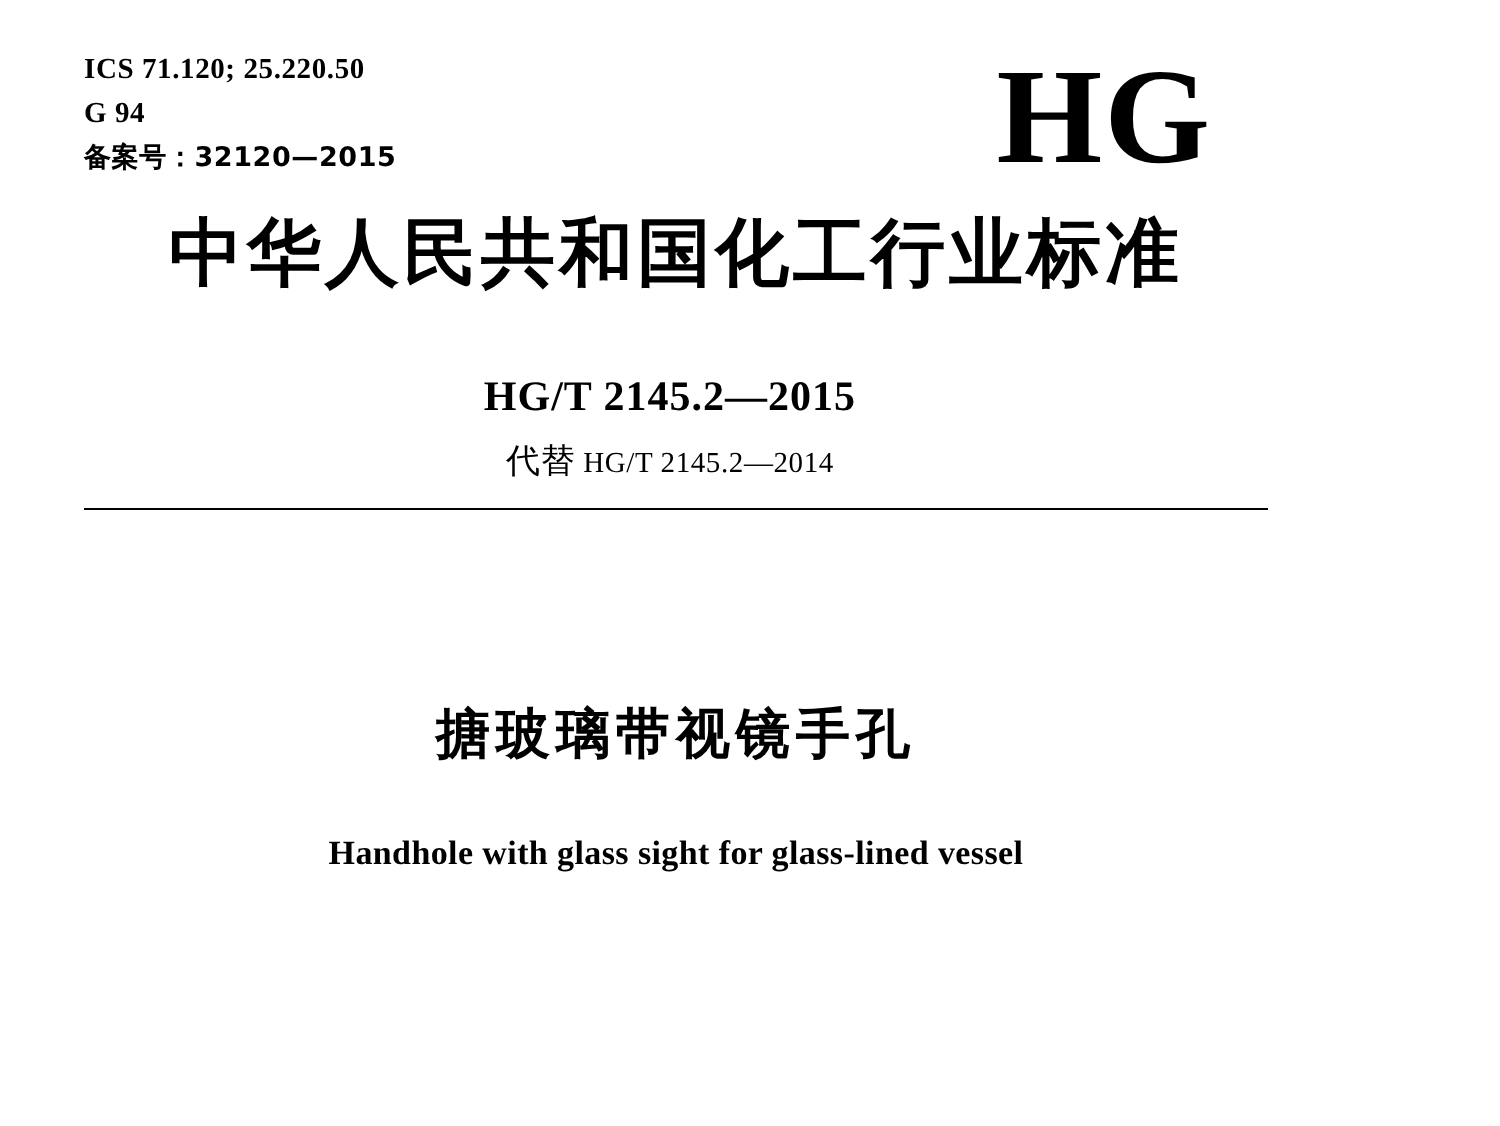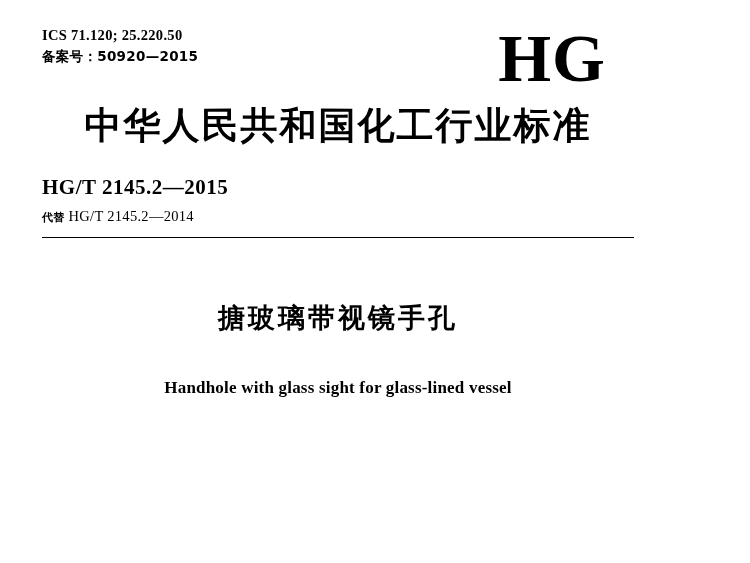--- a/index.html
+++ b/index.html
@@ -63,75 +63,75 @@
     text-align: center;
     font-family: "DejaVu Sans", sans-serif;
     font-weight: bold;
     font-size: 37px;
     letter-spacing: 2px;
     white-space: nowrap;
   }
 
   
   .std-no-block {
-    margin-top: 24px;
-    text-align: left;
+    margin-top: 34px;
+    text-align: center;
     padding-right: 6px;
   }
   .std-no {
     font-family: "Liberation Serif", serif;
     font-weight: bold;
     font-size: 21px;
     letter-spacing: 0.5px;
   }
   .std-replaces {
     margin-top: 8px;
     font-size: 14.5px;
     letter-spacing: 0.3px;
   }
   .std-replaces .cn {
     font-family: "DejaVu Sans", sans-serif;
-    font-size: 11px;
-    font-weight: bold;
+    font-size: 17px;
   }
 
   .rule {
     margin-top: 12px;
     border: 0;
     border-top: 1.6px solid #000;
     width: 100%;
   }
 
   
   .subject-cn {
-    margin-top: 62px;
+    margin-top: 94px;
     text-align: center;
     font-family: "DejaVu Sans", sans-serif;
     font-weight: bold;
     font-size: 27px;
     letter-spacing: 3px;
   }
   .subject-en {
-    margin-top: 42px;
+    margin-top: 32px;
     text-align: center;
     font-family: "Liberation Serif", serif;
     font-weight: bold;
     font-size: 17px;
     letter-spacing: 0.2px;
   }
 </style>
 </head>
 <body>
 
 <div class="page">
 
   <div class="header-row">
     <div class="codes">
       <div>ICS 71.120; 25.220.50</div>
-      <div class="cn">备案号：50920—2015</div>
+      <div>G 94</div>
+      <div class="cn">备案号：32120—2015</div>
     </div>
     <div class="hg-logo">HG</div>
   </div>
 
   <div class="std-title">中华人民共和国化工行业标准</div>
 
   <div class="std-no-block">
     <div class="std-no">HG/T 2145.2—2015</div>
     <div class="std-replaces">
       <span class="cn">代替</span>

